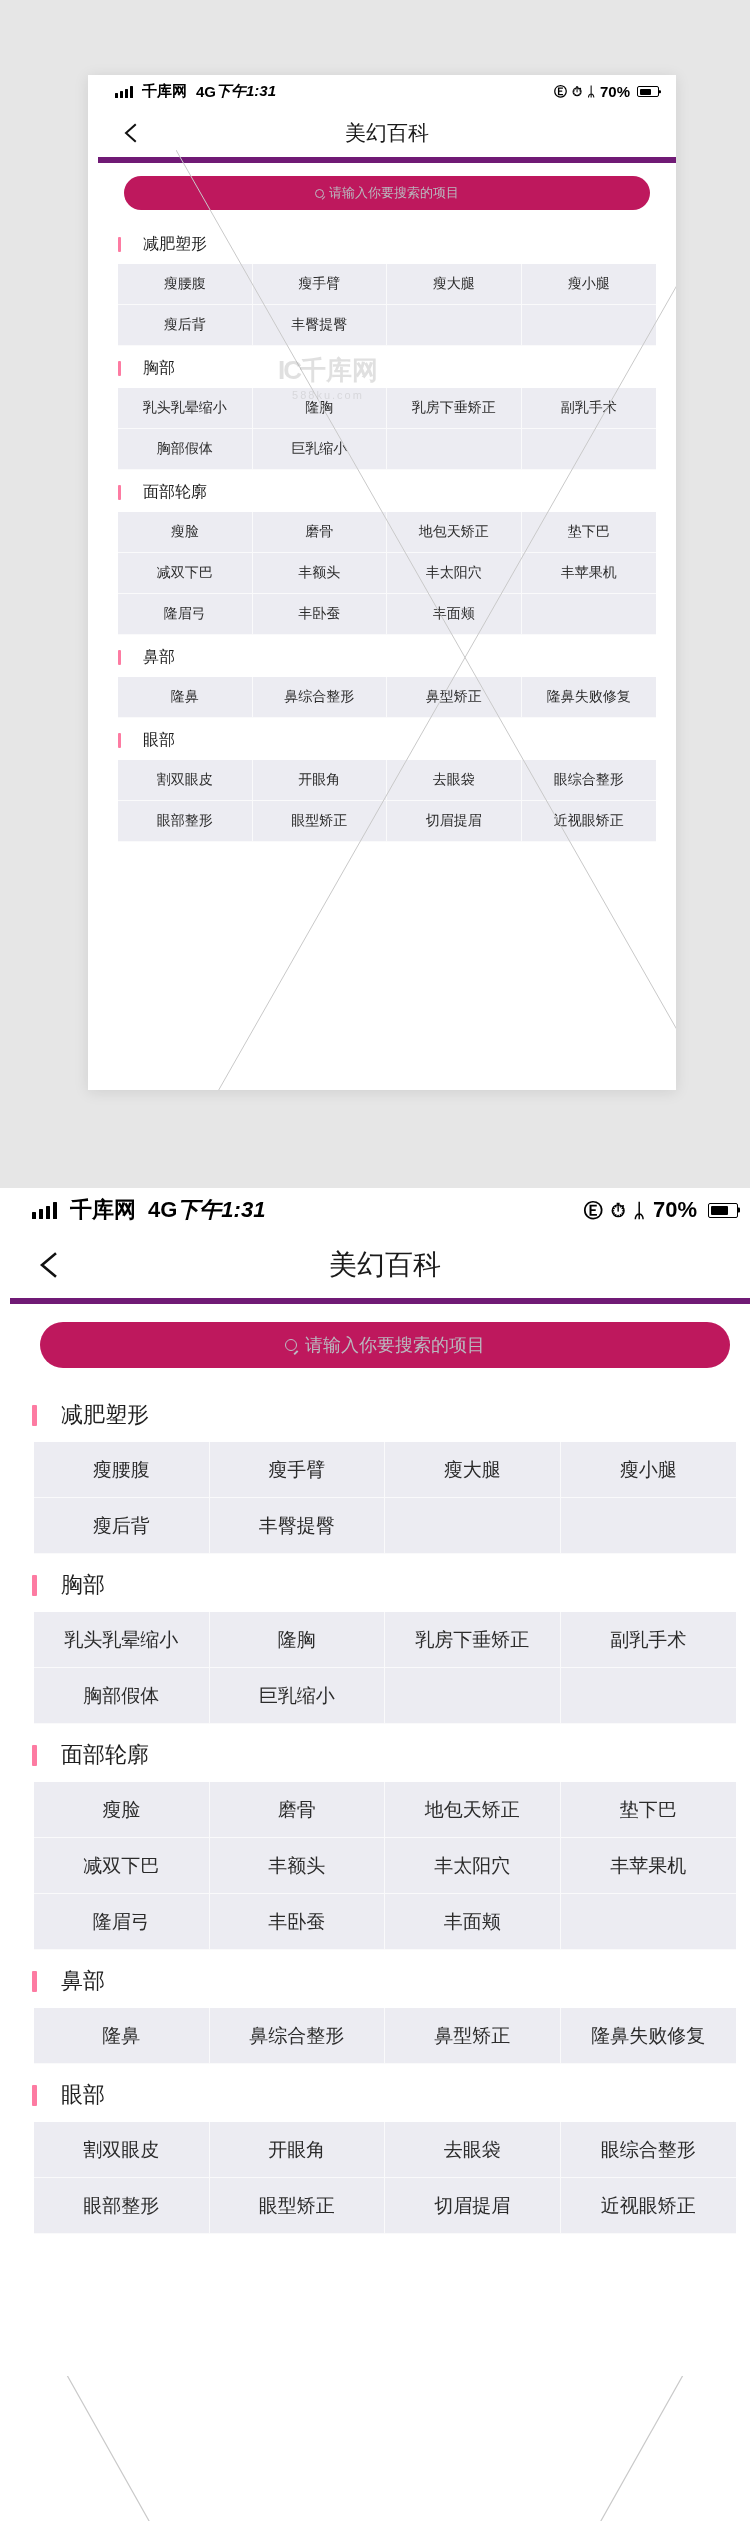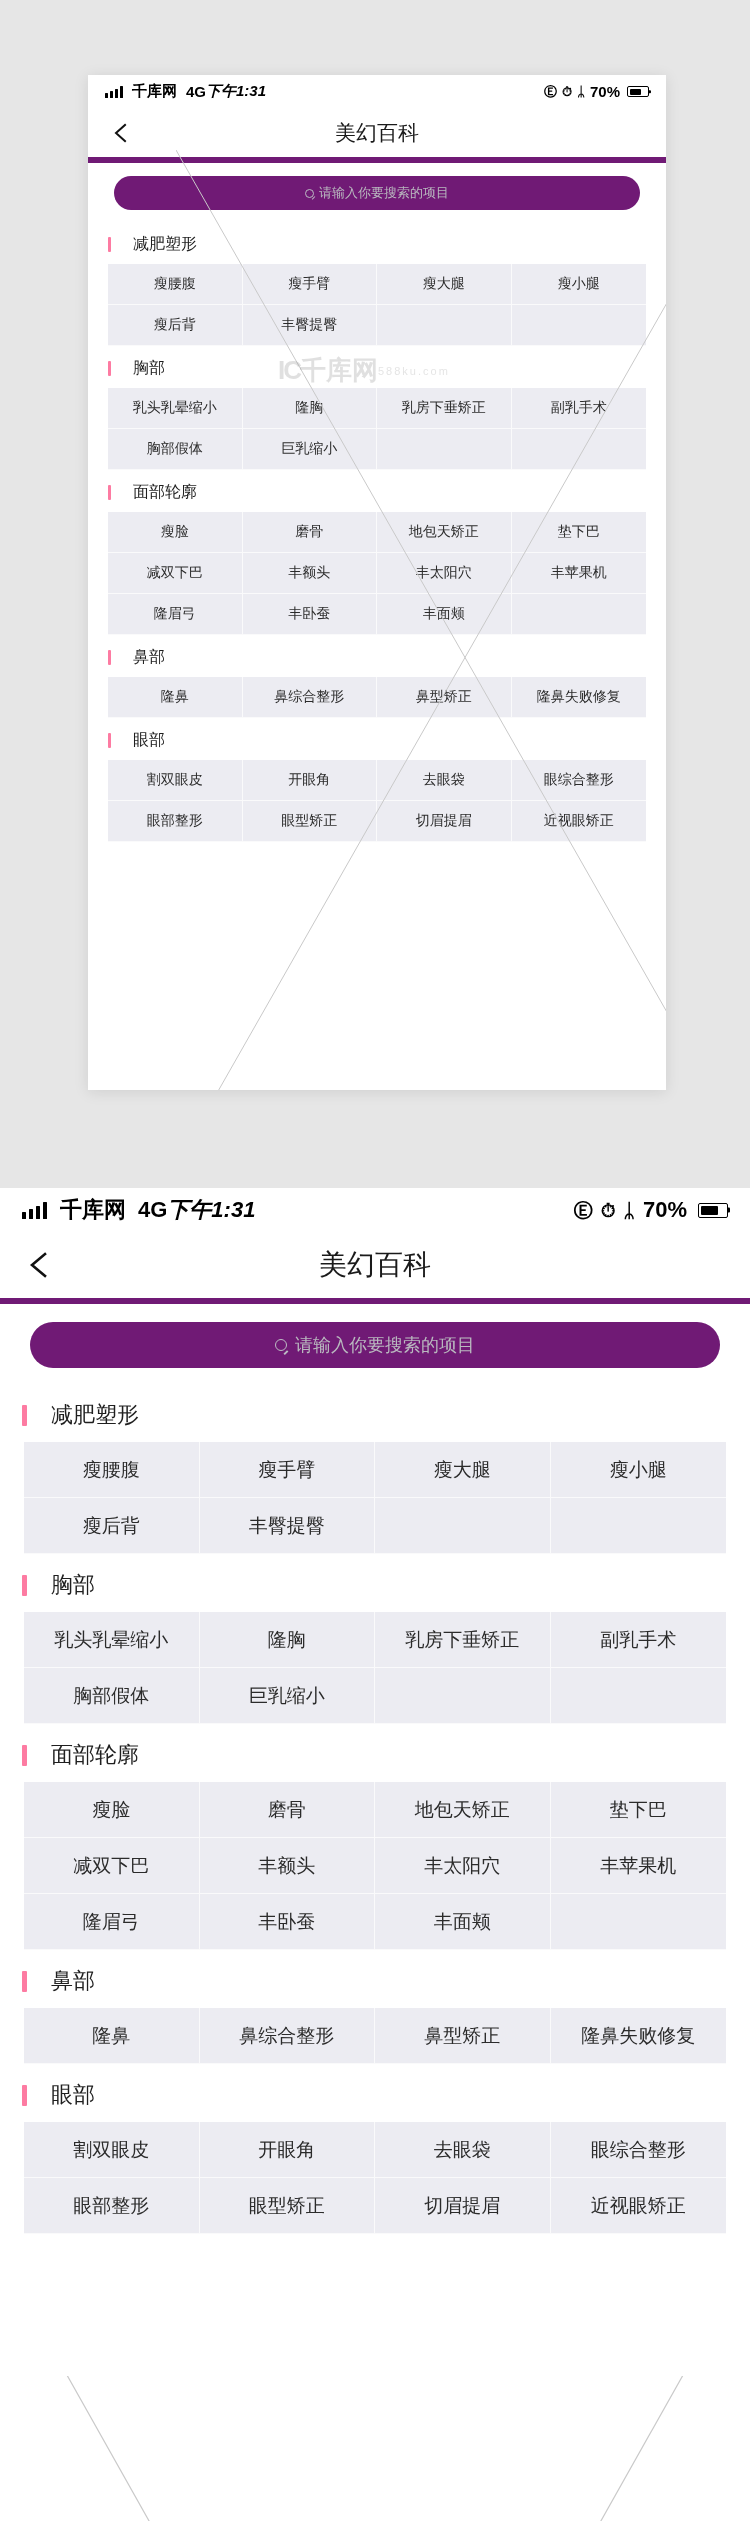--- a/index.html
+++ b/index.html
@@ -4,21 +4,21 @@
 <style>
   html,body{margin:0;padding:0;}
   body{
     width:750px;height:2521px;overflow:hidden;position:relative;
     background:#e6e6e6;
     font-family:"Liberation Sans","DejaVu Sans",sans-serif;
     -webkit-font-smoothing:antialiased;
   }
 
   
-  .screen{background:#ffffff;position:relative;overflow:hidden;}
+  .screen{background:#ffffff;position:relative;overflow:hidden;padding-left:10px;}
 
   .statusbar{
     display:flex;align-items:center;background:#ffffff;color:#000;
     font-weight:bold;box-sizing:border-box;
   }
   .sb-left{display:flex;align-items:center;}
   .sb-center{flex:1;text-align:left;font-style:italic;}
   .sb-right{display:flex;align-items:center;}
   .signal{display:inline-flex;align-items:flex-end;}
   .signal i{display:block;background:#000;border-radius:0.5px;}
@@ -31,21 +31,21 @@
 
   .navbar{
     display:flex;align-items:center;background:#fff;position:relative;
     border-bottom:6px solid #701a75;box-sizing:border-box;
   }
   .backarrow{position:absolute;display:flex;align-items:center;justify-content:center;}
   .navtitle{flex:1;text-align:center;color:#1a1a1a;font-weight:normal;}
 
   .searchwrap{background:#fff;box-sizing:border-box;}
   .searchbox{
-    background:#701a75;border-radius:999px;display:flex;align-items:center;
+    background:#be185d;border-radius:999px;display:flex;align-items:center;
     justify-content:center;color:#b9b9bf;box-sizing:border-box;
   }
   .searchbox .mag{display:inline-block;border-radius:50%;border-style:solid;border-color:#bcbcc4;position:relative;}
   .searchbox .mag::after{content:"";position:absolute;background:#bcbcc4;transform:rotate(45deg);}
 
   .content{background:#fff;}
   .sec-title{display:flex;align-items:center;color:#1f1f1f;gap:16px;}
   .sec-bar{background:#fd7ba2;border-radius:1px;display:inline-block;}
 
   .grid{display:grid;grid-template-columns:repeat(4,1fr);background:#ffffff;}
@@ -120,21 +120,21 @@
   #full-screen .searchbox .mag{width:10px;height:10px;border-width:1.6px;margin-right:8px;}
   #full-screen .searchbox .mag::after{width:1.6px;height:5px;right:-1px;bottom:-4.5px;}
 
   #full-screen .sec-title{font-size:22px;padding:16px 0 12px 22px;}
   #full-screen .sec-bar{width:5px;height:21px;margin-right:8px;}
   #full-screen .gridwrap{padding:0 24px;}
   #full-screen .cell{height:56px;font-size:19px;}
 
   
   .wm{
-    position:absolute;display:flex;align-items:center;
+    position:absolute;display:flex;flex-direction:column;align-items:center;
     pointer-events:none;opacity:.30;user-select:none;
   }
   .wm-row{display:flex;align-items:center;color:#9a9a9a;font-weight:bold;}
   .wm-ic{font-weight:bold;letter-spacing:-2px;}
   .wm-txt{}
   .wm-url{color:#a8a8a8;letter-spacing:2px;font-weight:normal;}
   #wm-top{left:190px;top:278px;}
   #wm-top .wm-row{font-size:26px;}
   #wm-top .wm-url{font-size:11px;margin-top:1px;}
 

